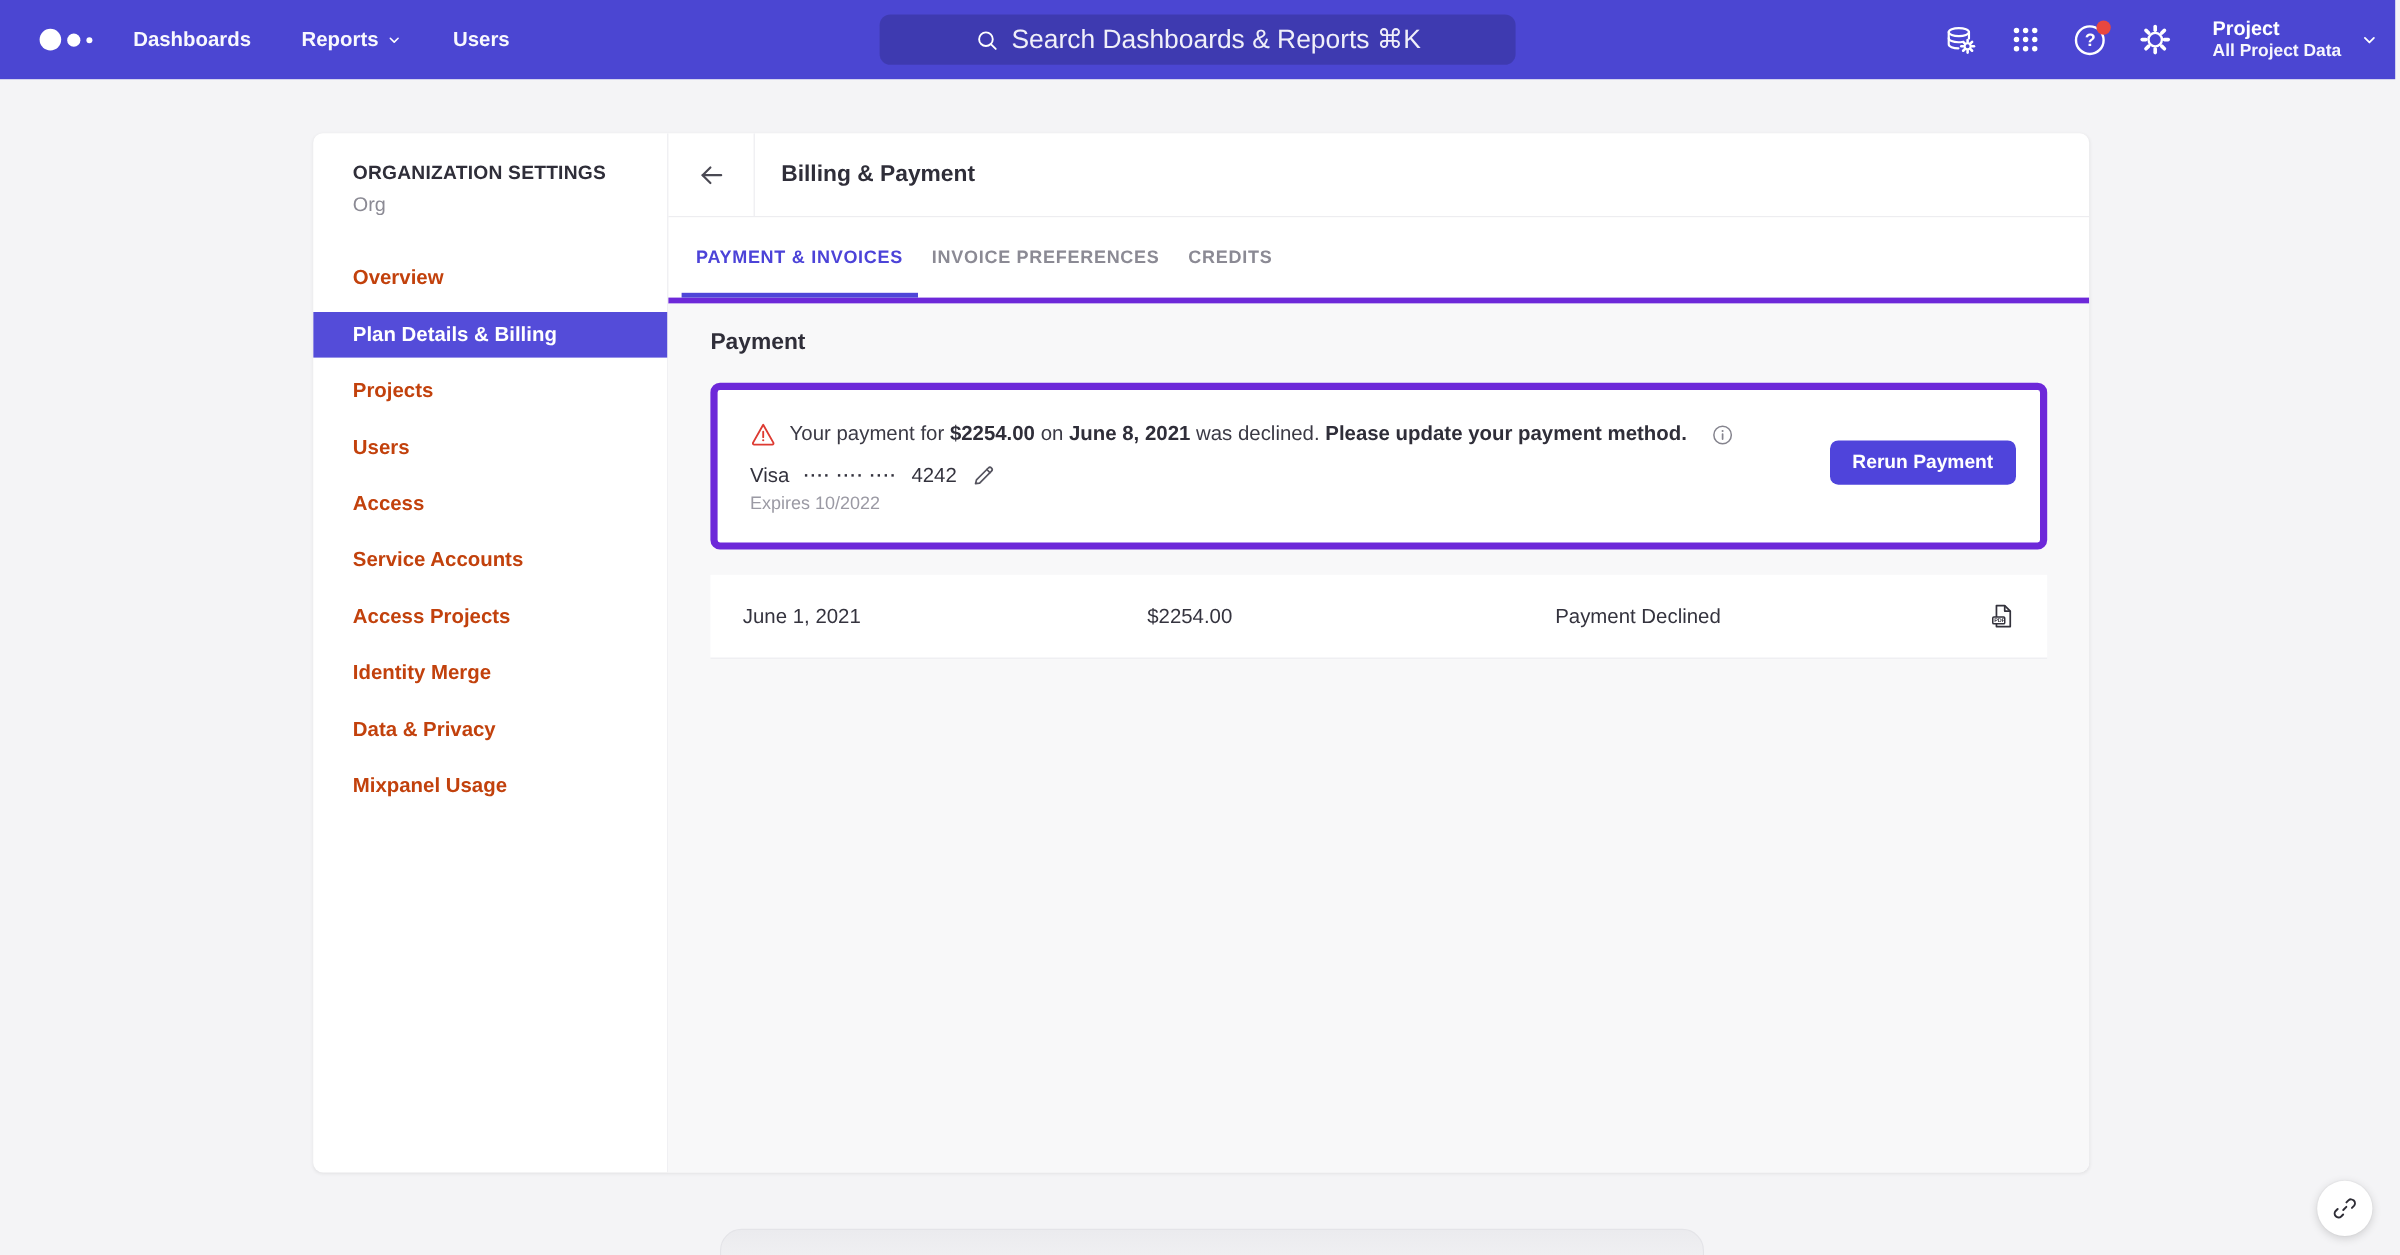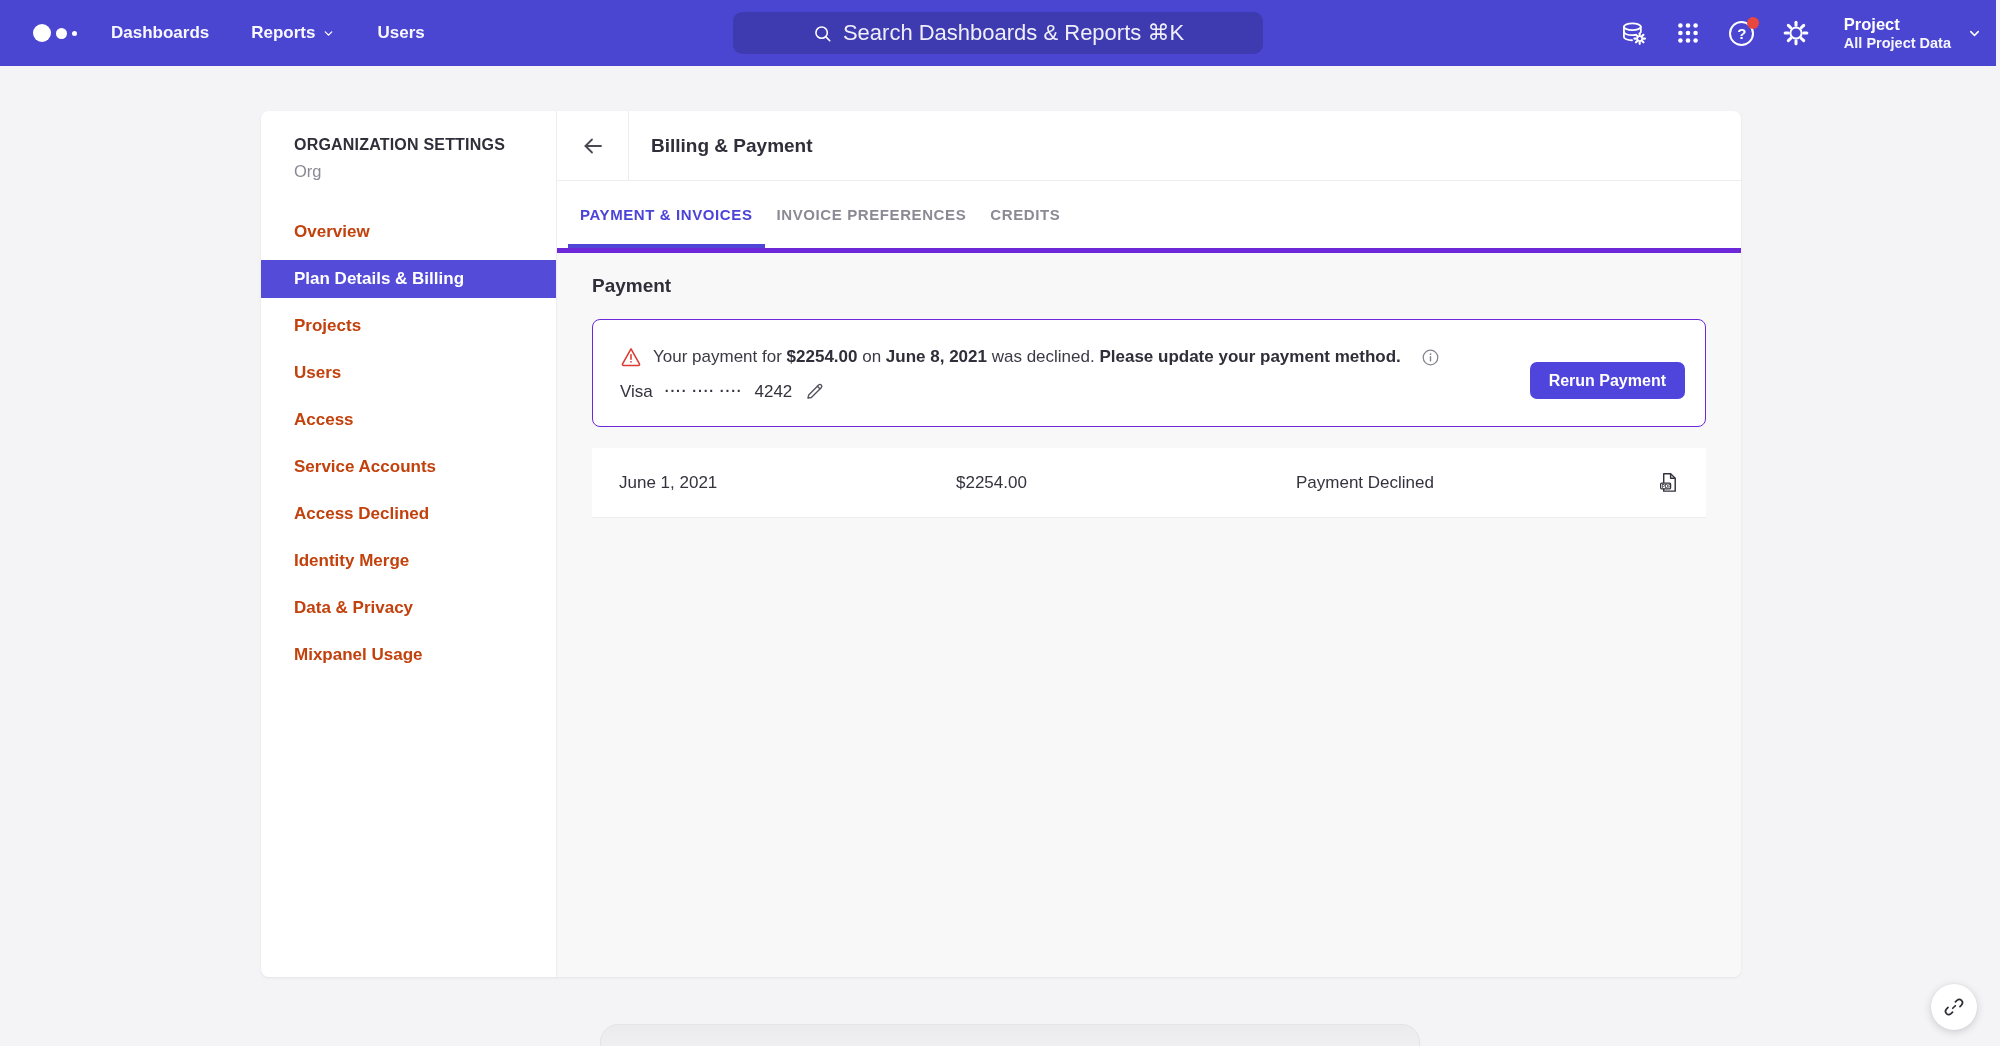--- a/index.html
+++ b/index.html
@@ -65,21 +65,21 @@
     display:flex; align-items:stretch; padding-left:11px; }
   .tab { display:flex; align-items:center; padding:4px 12px 0 12px;
     border-bottom:4px solid transparent; font-size:15px; font-weight:700;
     letter-spacing:.6px; color:#8b8a94; cursor:pointer; white-space:nowrap; }
   .tab.active { color:#4c43d8; border-bottom-color:#4f46d8; }
 
   .content { flex:1; background:#f8f8f9; padding:22px 35px; overflow:hidden; }
   .sec-title { font-size:19px; font-weight:700; color:#2f2e39; }
 
   .pay-card { position:relative; margin-top:22px; background:#fff;
-    border:1px solid #6d28d9; border-radius:8px; padding:26px 27px 24px 27px; }
+    border:6px solid #6d28d9; border-radius:8px; padding:26px 27px 24px 27px; }
   .warn-row { display:flex; align-items:center; gap:11px; font-size:17px; color:#3b3a45; }
   .warn-row b { color:#2f2e39; }
   .warn-row .info { margin-left:9px; display:flex; align-items:center; cursor:pointer; }
   .card-row { display:flex; align-items:center; gap:12px; margin-top:13px;
     font-size:17px; color:#33323d; }
   .card-row .mask { font-size:14px; font-weight:700; letter-spacing:1px; position:relative; top:-1px; color:#33323d; }
   .card-row .edit { cursor:pointer; display:flex; align-items:center; }
   .expires { margin-top:4px; font-size:15px; color:#9b9aa4; }
   .rerun-btn { position:absolute; right:20px; top:42px; height:37px; padding:0 19px;
     background:#4f44db; color:#fff; border:none; border-radius:7px;
@@ -213,21 +213,21 @@
   <aside class="sidebar">
     <div class="sb-heading">ORGANIZATION SETTINGS</div>
     <div class="sb-org">Org</div>
     <ul class="sb-list">
       <li class="sb-item">Overview</li>
       <li class="sb-item active">Plan Details &amp; Billing</li>
       <li class="sb-item">Projects</li>
       <li class="sb-item">Users</li>
       <li class="sb-item">Access</li>
       <li class="sb-item">Service Accounts</li>
-      <li class="sb-item">Access Declined</li>
+      <li class="sb-item">Access Projects</li>
       <li class="sb-item">Identity Merge</li>
       <li class="sb-item">Data &amp; Privacy</li>
       <li class="sb-item">Mixpanel Usage</li>
     </ul>
   </aside>
 
   <section class="main">
 
     <div class="main-header">
       <div class="back-box">
@@ -274,20 +274,21 @@
           <span>Visa</span>
           <span class="mask">···· ···· ····</span>
           <span>4242</span>
           <span class="edit">
             <svg width="21" height="21" viewBox="0 0 24 24" fill="none" stroke="#55545f" stroke-width="1.6" stroke-linecap="round" stroke-linejoin="round">
               <path d="M4.5 19.5l.9-3.6L16.7 4.6a2.1 2.1 0 0 1 3 3L8.4 18.9l-3.9.6z"></path>
               <path d="M15.3 6l2.9 2.9"></path>
             </svg>
           </span>
         </div>
+        <div class="expires">Expires 10/2022</div>
 
         <button class="rerun-btn">Rerun Payment</button>
       </div>
 
 
       <div class="inv-table">
         <div class="trow">
           <span class="c1">June 1, 2021</span>
           <span>$2254.00</span>
           <span>Payment Declined</span>

